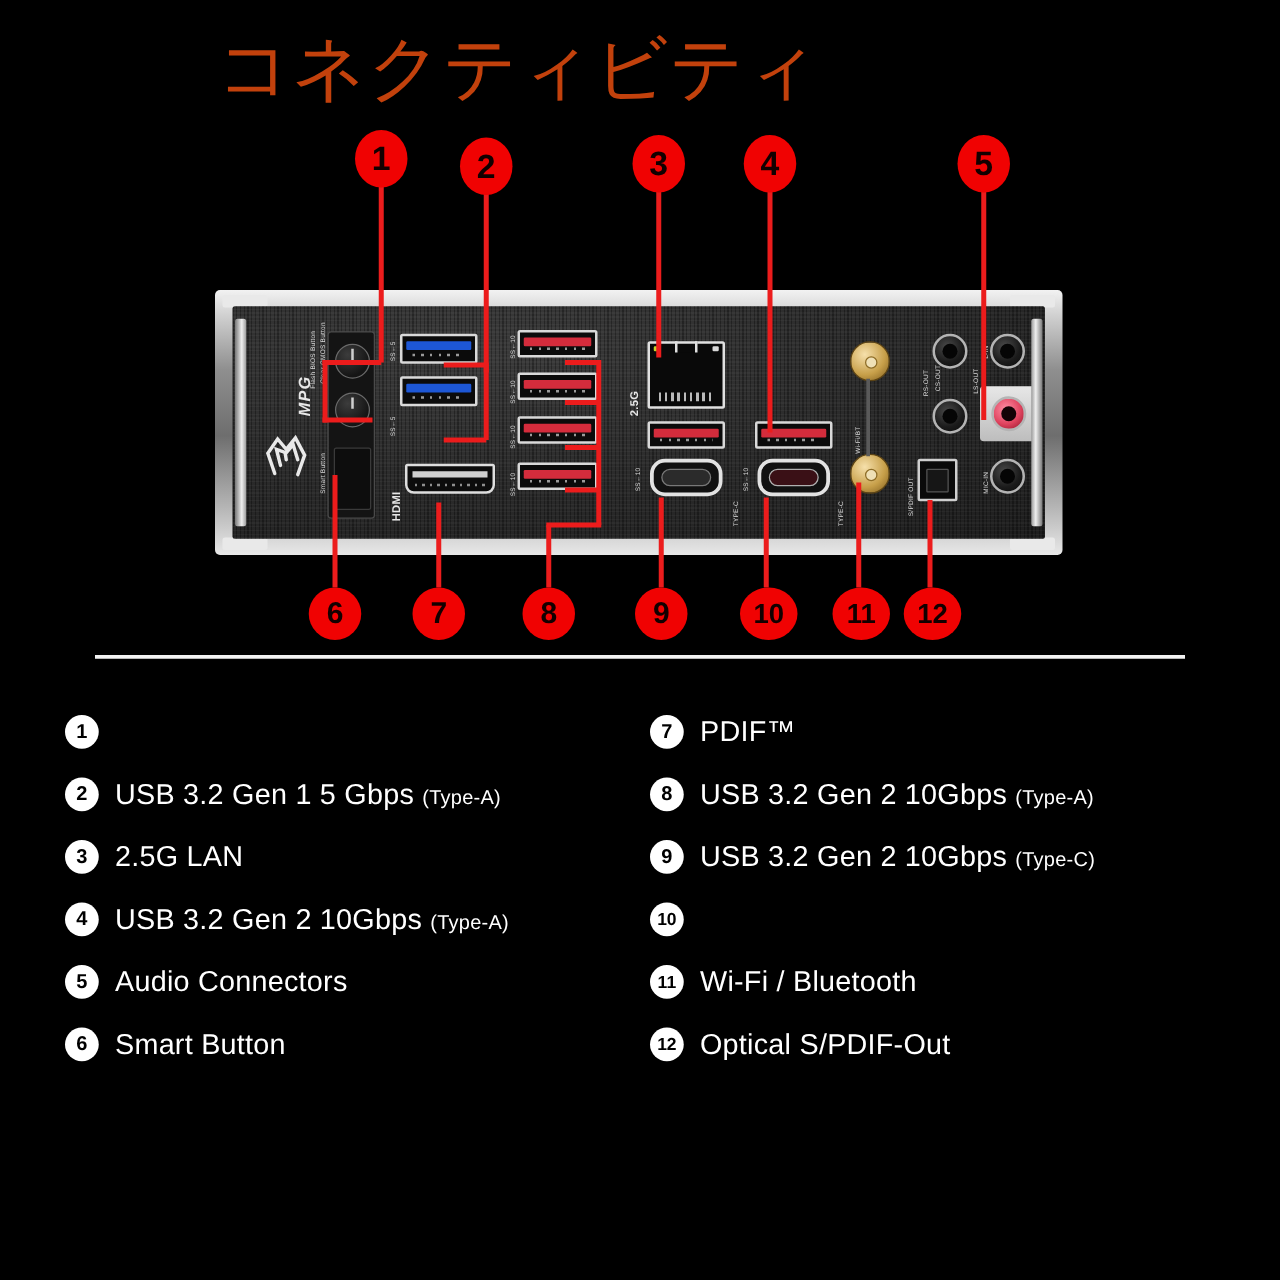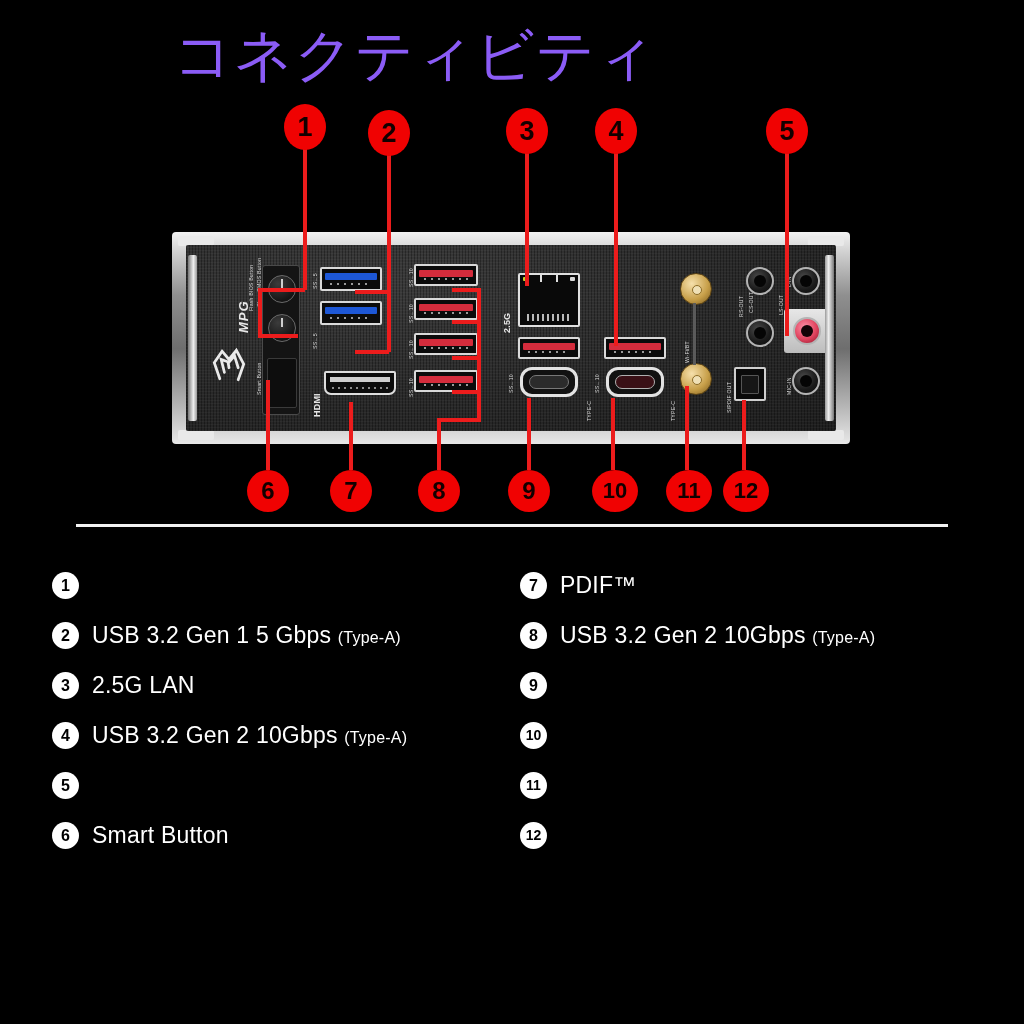--- a/index.html
+++ b/index.html
@@ -6,21 +6,21 @@
   body{
     width:1024px;height:1024px;position:relative;overflow:hidden;
     font-family:"Liberation Sans","DejaVu Sans",sans-serif;
     color:#fff;
   }
   #stage{position:absolute;inset:0;background:#000;}
 
   
   .title{
     position:absolute;left:0;top:22px;width:830px;text-align:center;
-    font-size:58px;line-height:66px;font-weight:400;color:#8b5cf6;
+    font-size:58px;line-height:66px;font-weight:400;color:#c2410c;
     letter-spacing:1px;
   }
 
   
   .marker{
     position:absolute;border-radius:50%;
     background:#f00202;color:#120000;
     font-weight:700;text-align:center;
     font-family:"Liberation Sans",sans-serif;
     z-index:40;
@@ -409,43 +409,47 @@
         <div class="lrow">
           <div class="num">3</div>
           <div class="ltxt">2.5G LAN</div>
         </div>
         <div class="lrow">
           <div class="num">4</div>
           <div class="ltxt">USB 3.2 Gen 2 10Gbps <span class="sub">(Type-A)</span></div>
         </div>
         <div class="lrow">
           <div class="num">5</div>
+          <div class="ltxt">Audio Connectors</div>
         </div>
         <div class="lrow">
           <div class="num">6</div>
           <div class="ltxt">Smart Button</div>
         </div>
       </div>
     <div class="col right" id="legend-right">
         <div class="lrow">
           <div class="num">7</div>
           <div class="ltxt">PDIF™</div>
         </div>
         <div class="lrow">
           <div class="num">8</div>
           <div class="ltxt">USB 3.2 Gen 2 10Gbps <span class="sub">(Type-A)</span></div>
         </div>
         <div class="lrow">
           <div class="num">9</div>
+          <div class="ltxt">USB 3.2 Gen 2 10Gbps <span class="sub">(Type-C)</span></div>
         </div>
         <div class="lrow">
           <div class="num two">10</div>
         </div>
         <div class="lrow">
           <div class="num two">11</div>
+          <div class="ltxt">Wi-Fi / Bluetooth</div>
         </div>
         <div class="lrow">
           <div class="num two">12</div>
+          <div class="ltxt">Optical S/PDIF-Out</div>
         </div>
       </div>
   </div>
 
 </div>
 
 </body></html>

